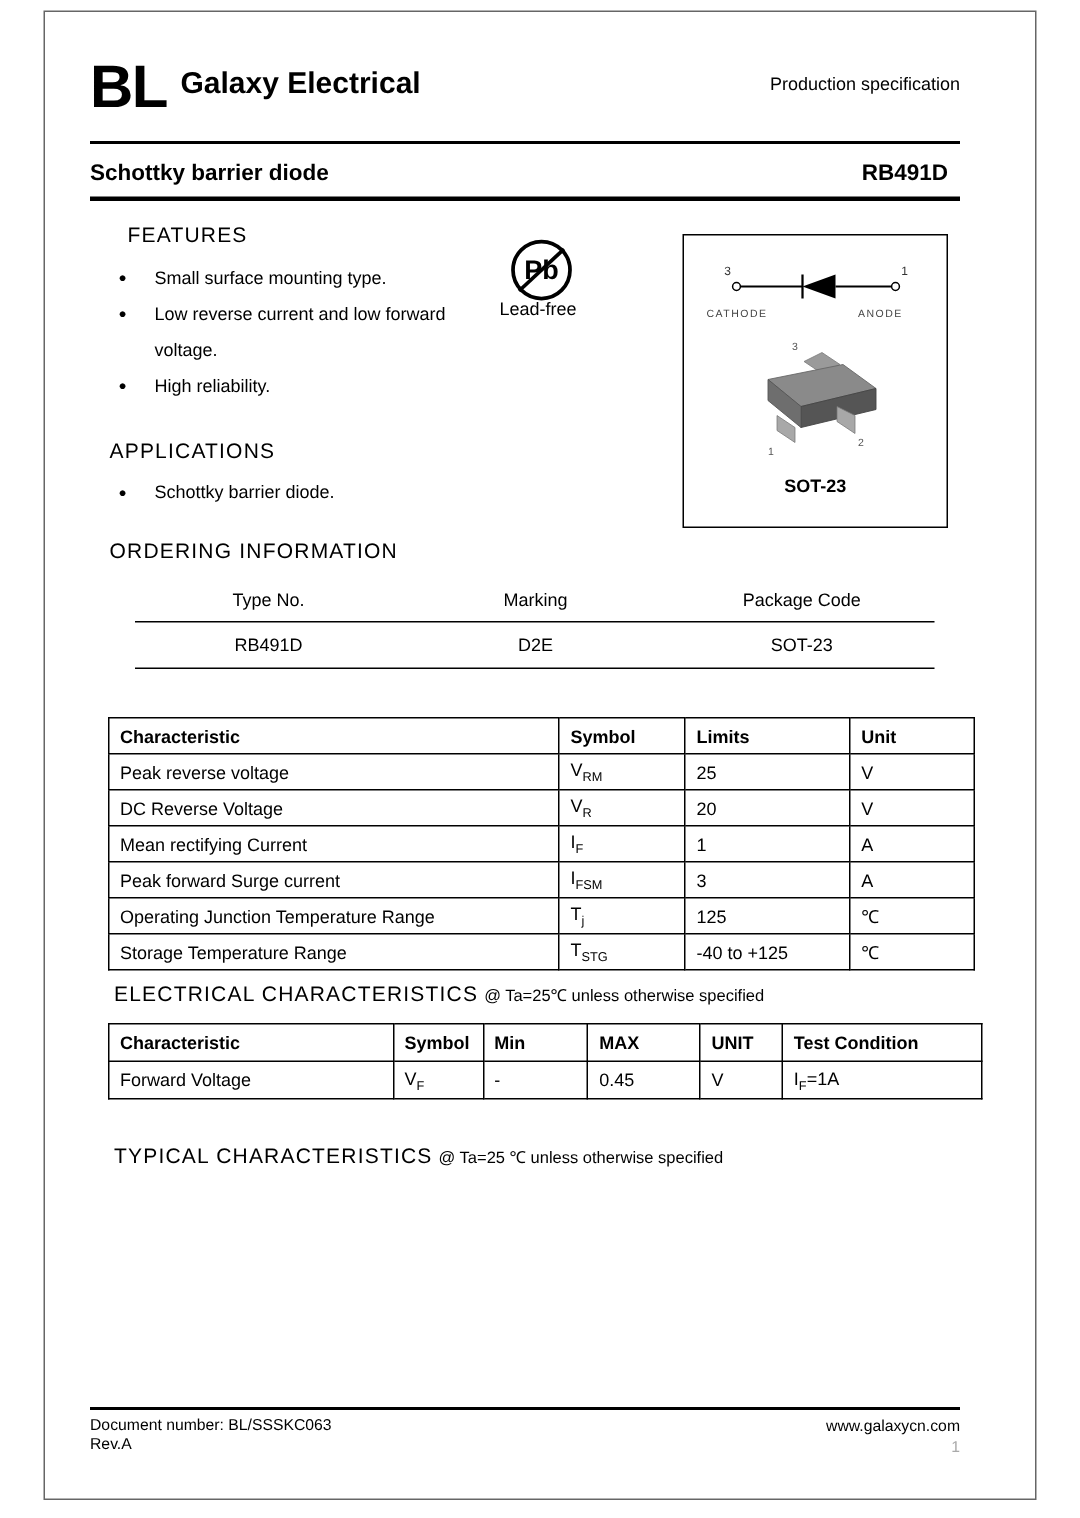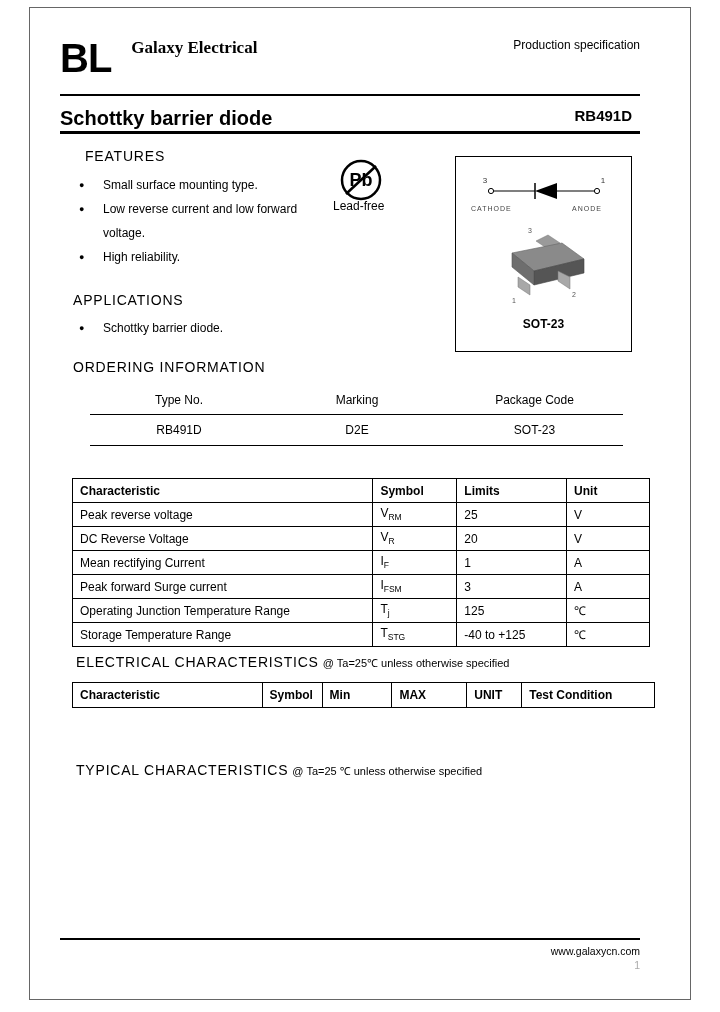--- a/index.html
+++ b/index.html
@@ -15,29 +15,29 @@
   }
   .page-frame {
     position: absolute;
     left: 29px; top: 7px; width: 662px; height: 993px;
     border: 1px solid #666;
     pointer-events: none;
   }
   
   .header {
     position: absolute; left: 60px; top: 38px; width: 580px;
-    display: flex; align-items: flex-start;
+    display: flex; align-items: center;
   }
   .logo-bl { font-size: 40px; font-weight: bold; letter-spacing: -1px; line-height: 40px; }
-  .company { font-size: 17px; font-weight: bold; margin-left: 20px; padding-bottom: 3px; font-family: Liberation Serif, serif; }
+  .company { font-size: 20px; font-weight: bold; margin-left: 9px; padding-bottom: 3px; }
   .spec-type { margin-left: auto; font-size: 12px; padding-bottom: 4px; }
   .rule-header { position: absolute; left: 60px; top: 94px; width: 580px; border-top: 2px solid #000; }
   
   .title-bar { position: absolute; left: 60px; top: 107px; width: 572px; display: flex; justify-content: space-between; }
-  .product-title { font-size: 20px; font-weight: bold; }
+  .product-title { font-size: 15px; font-weight: bold; }
   .part-number { font-size: 15px; font-weight: bold; }
   .rule-title { position: absolute; left: 60px; top: 131px; width: 580px; border-top: 3px solid #000; }
   
   .section-heading { font-size: 14px; letter-spacing: 0.8px; }
   .condition { font-size: 11px; letter-spacing: 0; margin-left: 4px; }
   
   .features-heading { position: absolute; left: 85px; top: 148px; }
   .features-list { position: absolute; left: 79px; top: 173px; width: 250px; }
   .bullet-item { display: flex; font-size: 12px; line-height: 24px; }
   .bullet { width: 24px; font-size: 9px; line-height: 24px; }
@@ -253,25 +253,37 @@
       </colgroup>
     <tbody>
         <tr>
       <th>Characteristic</th>
       <th>Symbol</th>
       <th>Min</th>
       <th>MAX</th>
       <th>UNIT</th>
       <th>Test Condition</th>
     </tr>
+    <tr>
+      <td>Forward Voltage</td>
+      <td><span>V</span><sub>F</sub></td>
+      <td>-</td>
+      <td>0.45</td>
+      <td>V</td>
+      <td><span>I</span><sub>F</sub><span>=1A</span></td>
+    </tr>
   </tbody>
     </table>
 
   <div class="typical-heading section-heading">
     <span>TYPICAL CHARACTERISTICS</span><span class="condition">@ Ta=25 ℃ unless otherwise specified</span>
   </div>
 
   <div class="rule-footer"></div>
+  <div class="footer-left">
+    <div>Document number: BL/SSSKC063</div>
+    <div>Rev.A</div>
+  </div>
   <div class="footer-right">
     <div>www.galaxycn.com</div>
     <div class="page-num">1</div>
   </div>
 </div>
 
 </body></html>

